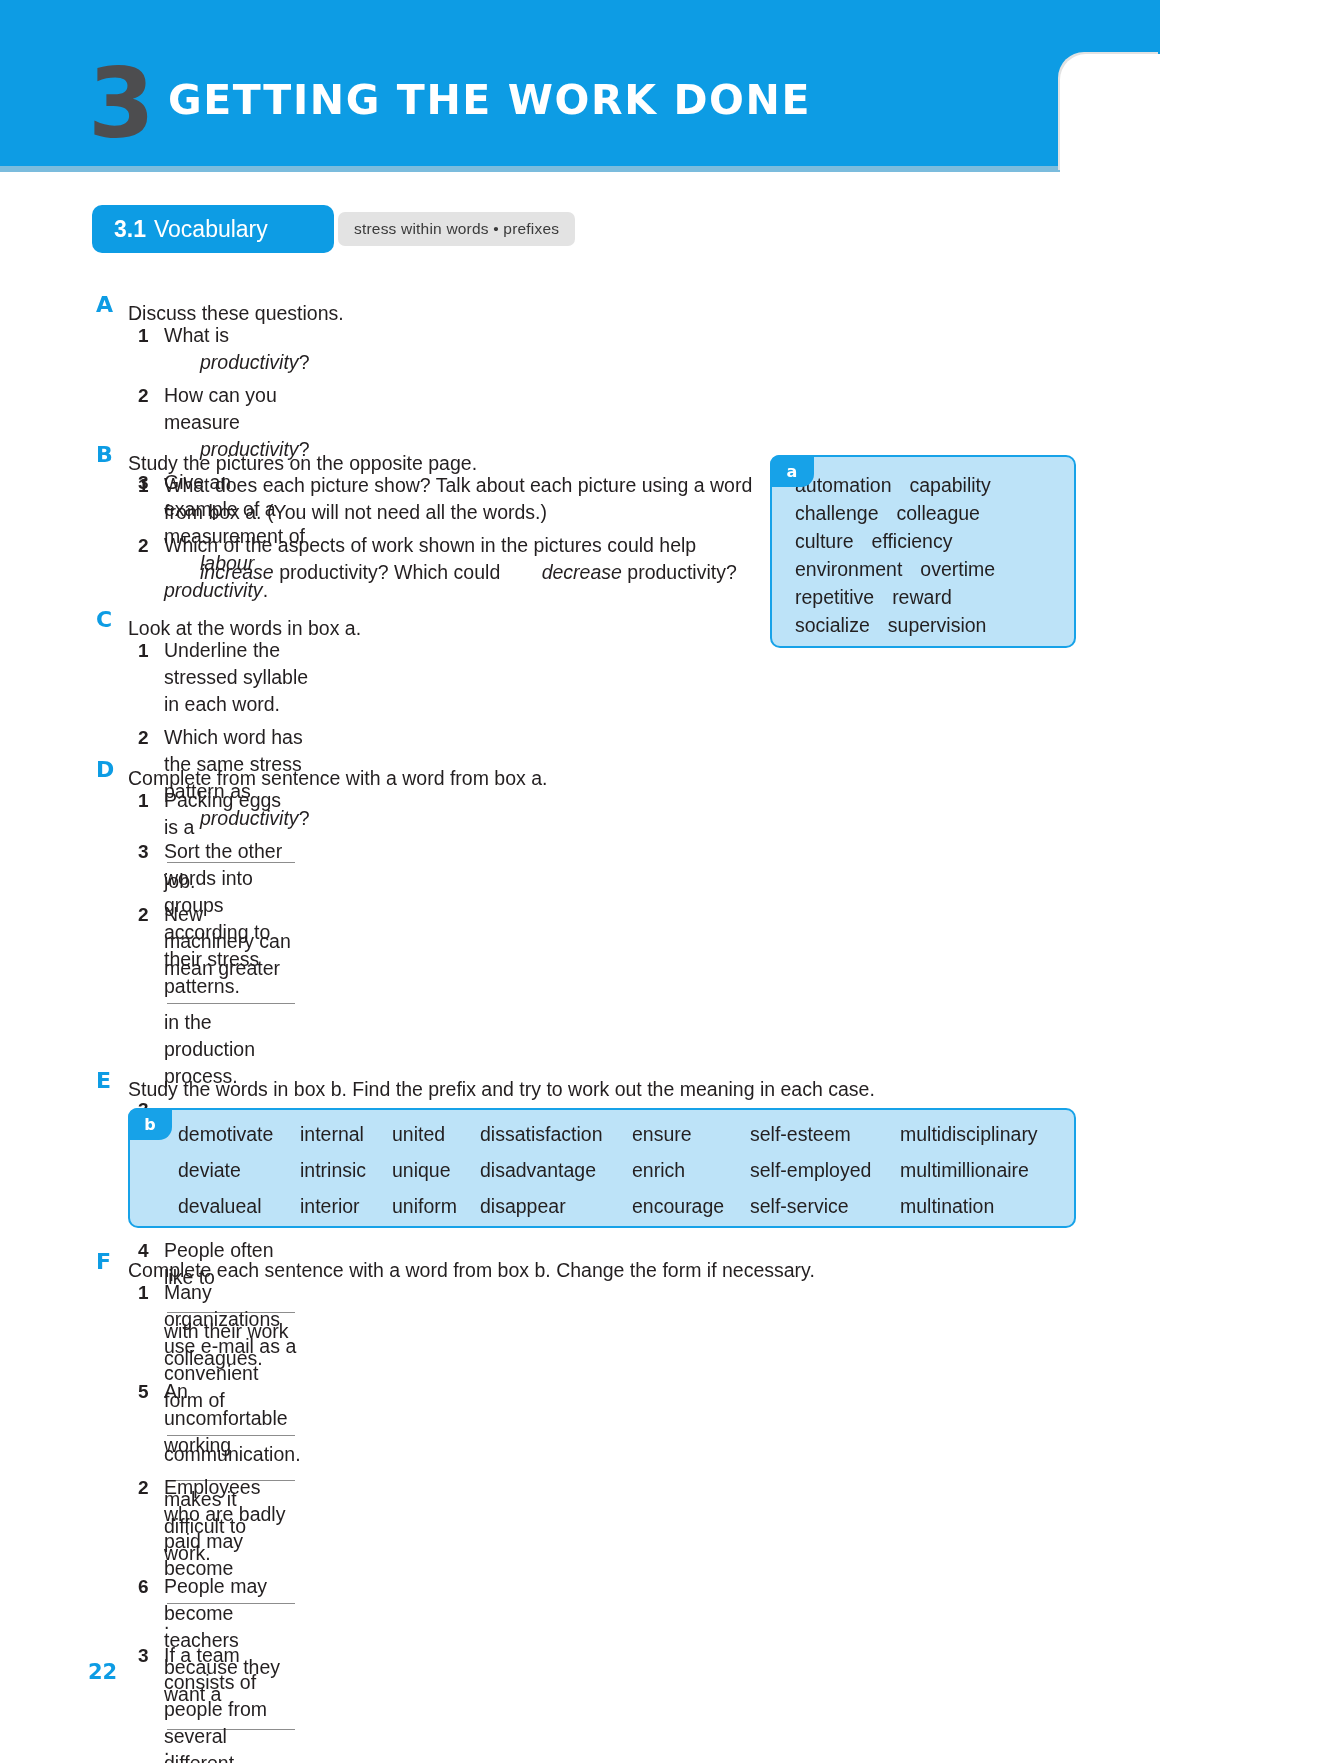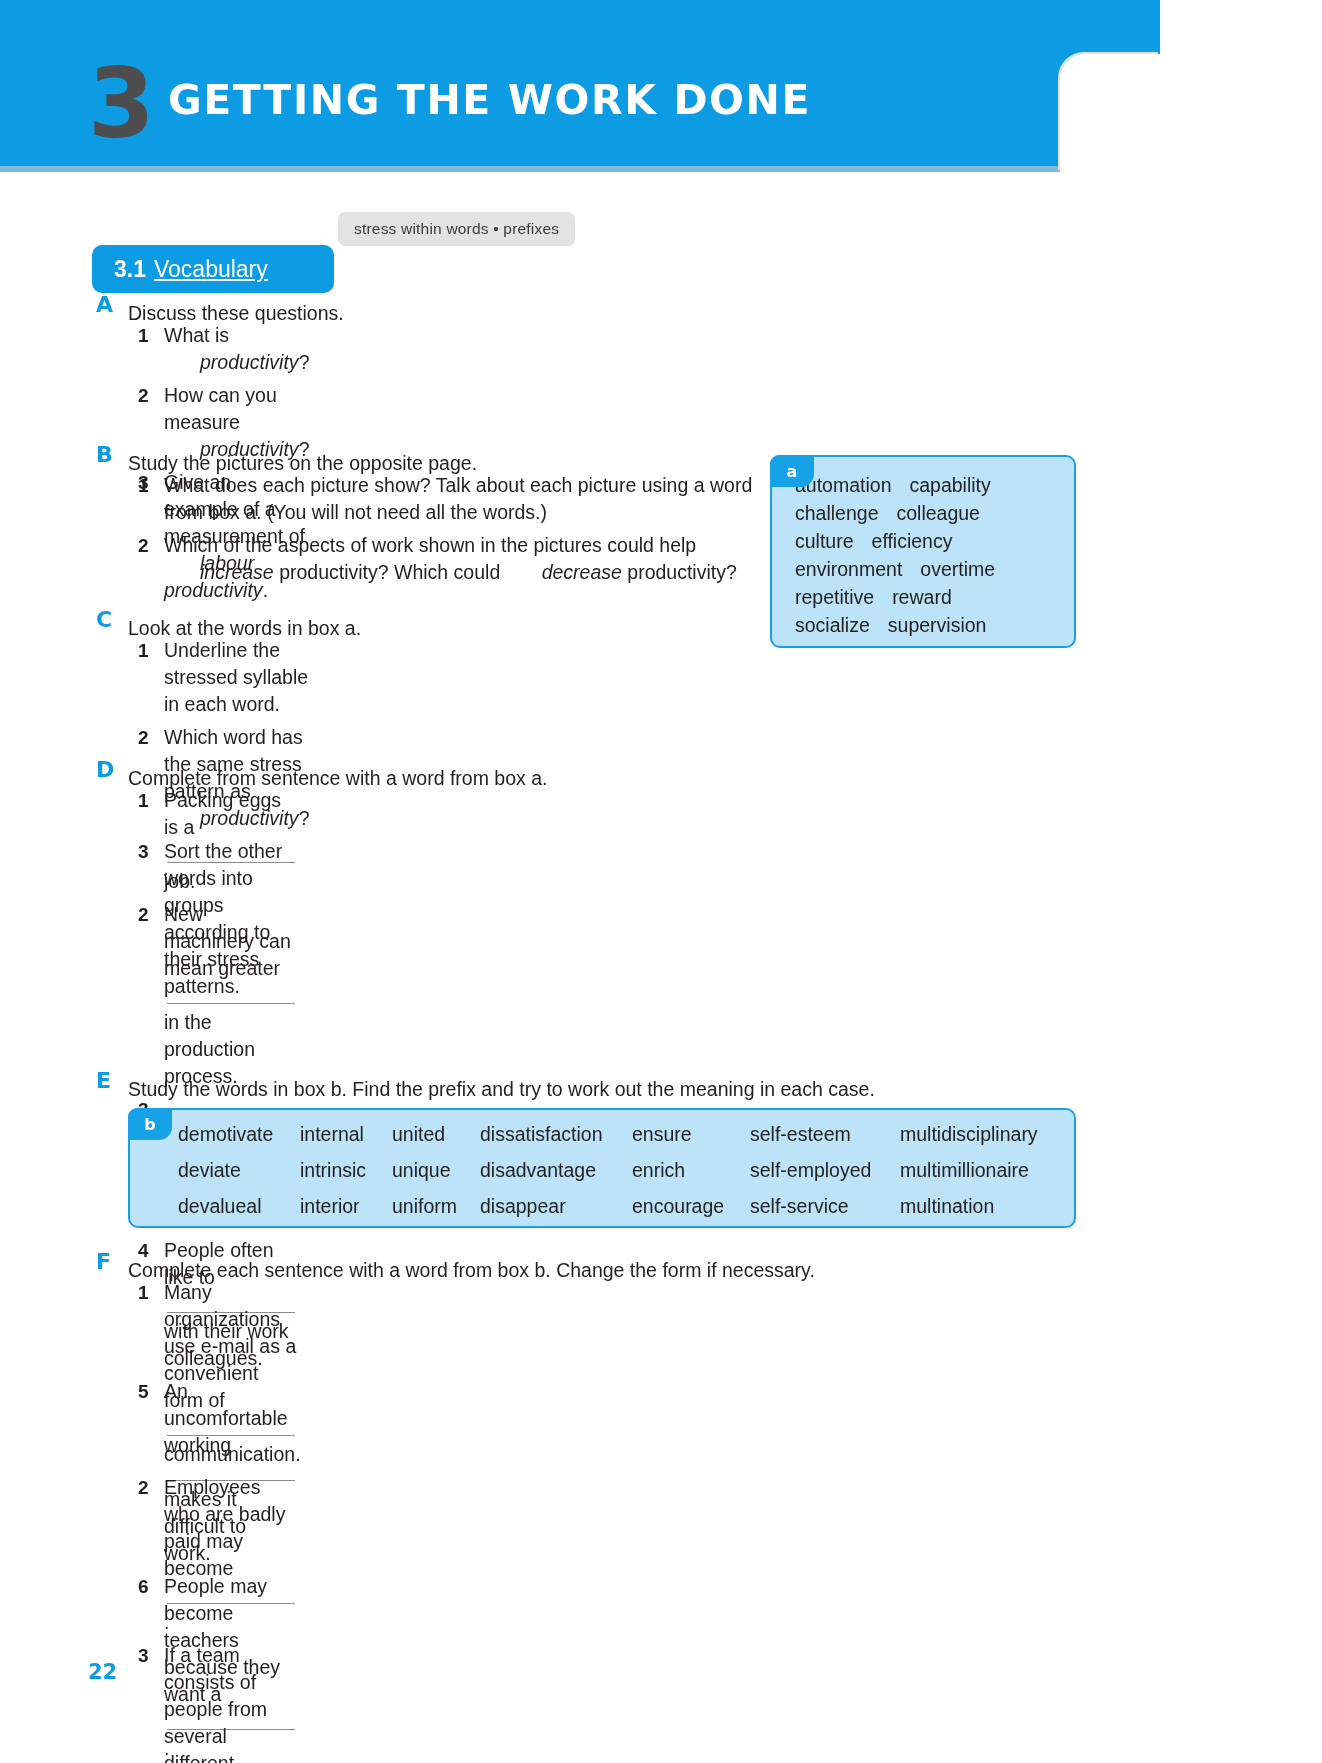--- a/index.html
+++ b/index.html
@@ -84,33 +84,31 @@
     left: 92px;
     top: 205px;
     height: 48px;
     min-width: 242px;
     background: #0d9ce4;
     border-radius: 10px;
     display: flex;
     align-items: center;
     padding: 0 22px;
     box-sizing: border-box;
-    margin-top: 40px;
   }
   .section-tab .num {
     font-size: 23px;
     font-weight: 700;
     color: #ffffff;
     margin-right: 8px;
   }
   .section-tab .label {
     font-size: 23px;
     font-weight: 400;
     color: #ffffff;
-    text-decoration: underline;
   }
   .section-topic {
     position: absolute;
     left: 338px;
     top: 212px;
     height: 34px;
     background: #e3e3e3;
     border-radius: 7px;
     display: flex;
     align-items: center;

